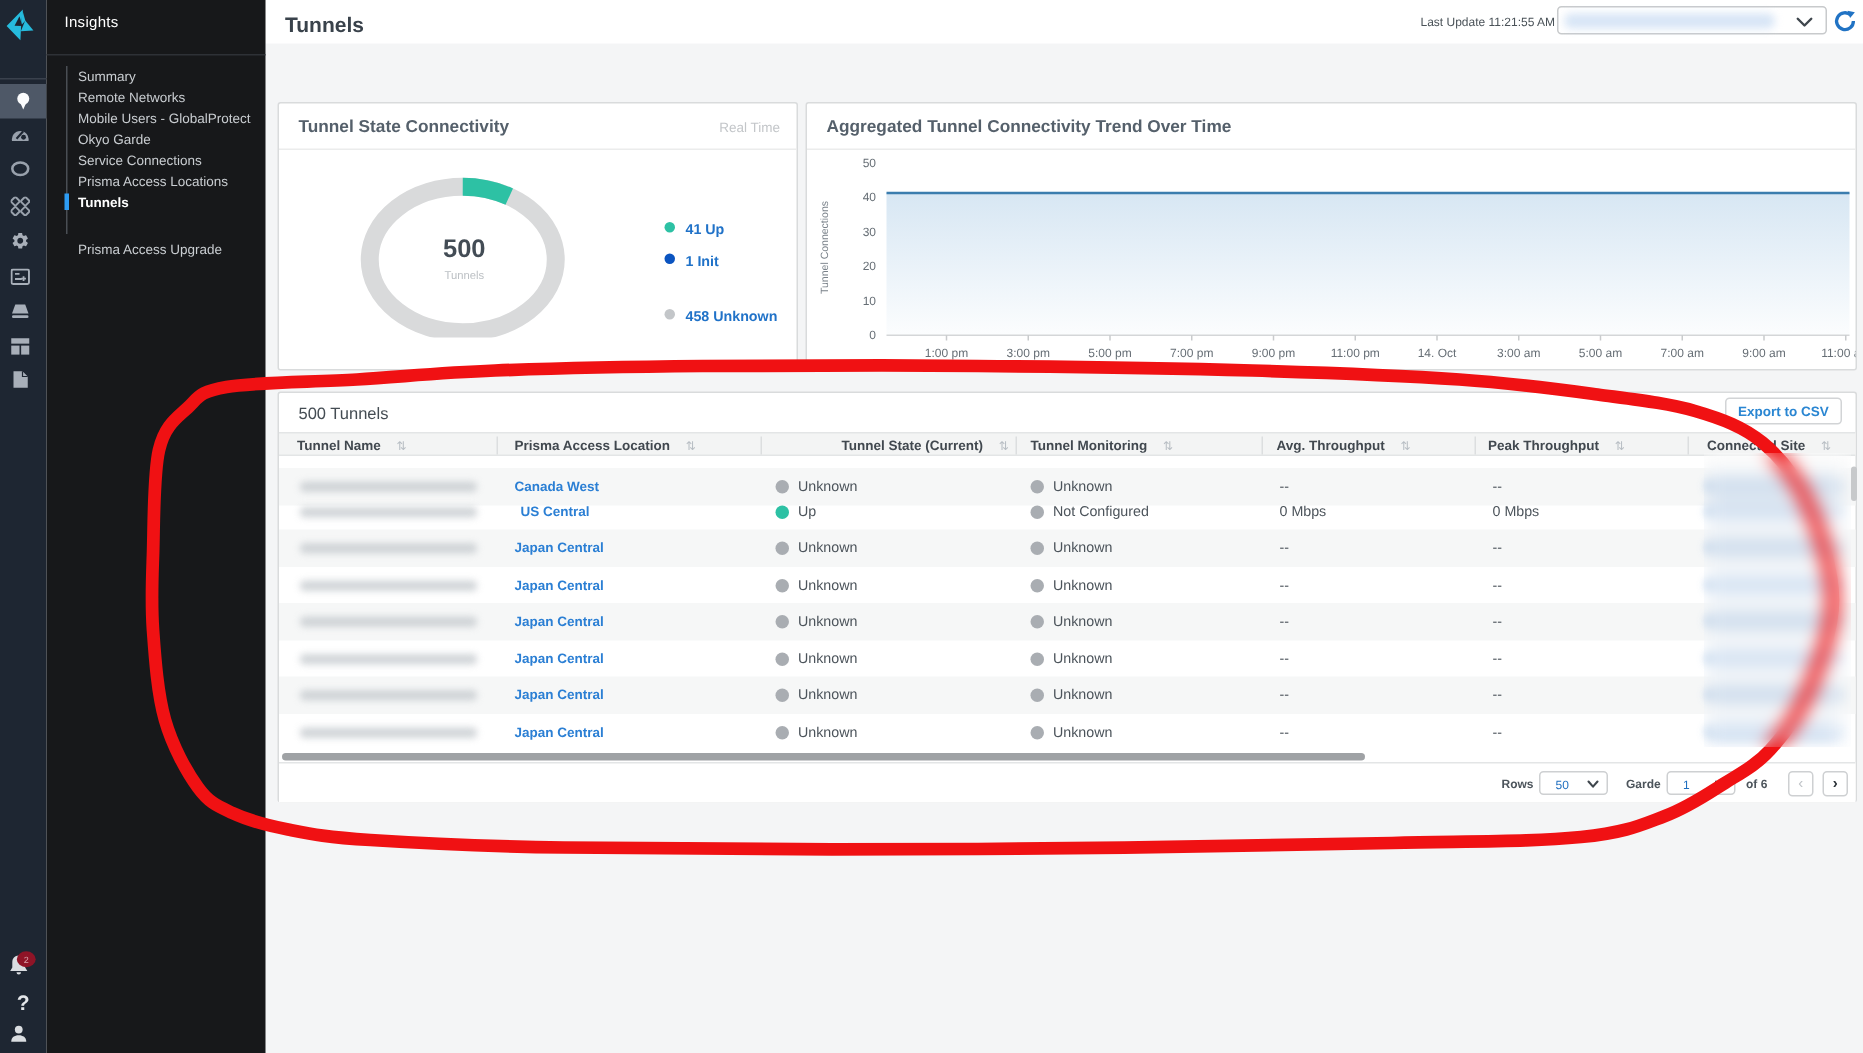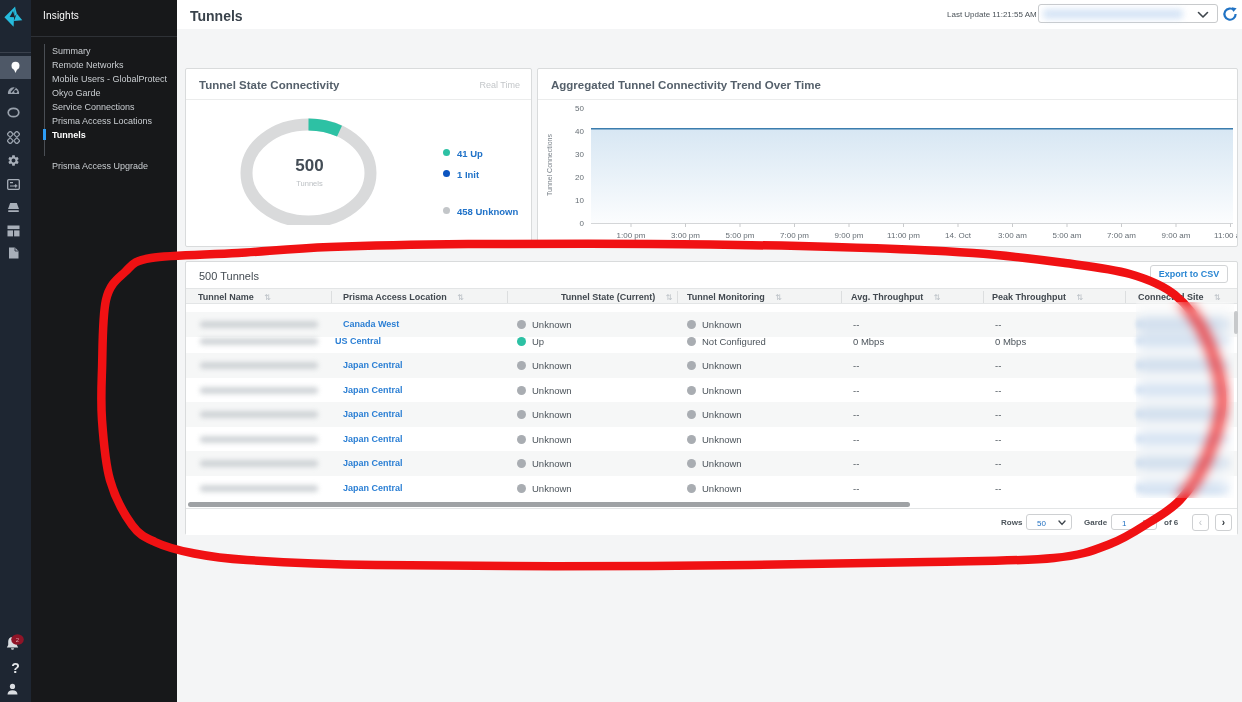--- a/index.html
+++ b/index.html
@@ -271,21 +271,21 @@
       <div class="dot2" style="left:331px;"></div>
         <div class="tcell" style="left:346px;">Unknown</div>
       <div class="dot2" style="left:501px;"></div>
         <div class="tcell" style="left:516px;">Unknown</div>
       <div class="tcell" style="left:667px;">--</div>
       <div class="tcell" style="left:809px;">--</div>
       <div class="blob7"></div>
     </div>
     <div class="trow" style="top:66.5px;">
       <div class="blob1"></div>
-      <div class="tcell link" style="left:149px;">US Central</div>
+      <div class="tcell link" style="left:161px;">US Central</div>
       <div class="dot2 up" style="left:331px;"></div>
         <div class="tcell" style="left:346px;">Up</div>
       <div class="dot2" style="left:501px;"></div>
         <div class="tcell" style="left:516px;">Not Configured</div>
       <div class="tcell" style="left:667px;">0 Mbps</div>
       <div class="tcell" style="left:809px;">0 Mbps</div>
       <div class="blob7"></div>
     </div>
     <div class="trow odd" style="top:91px;">
       <div class="blob1"></div>

